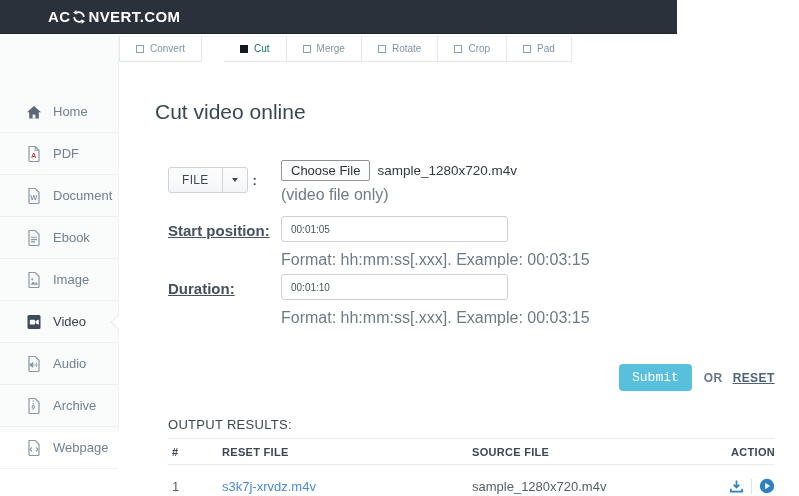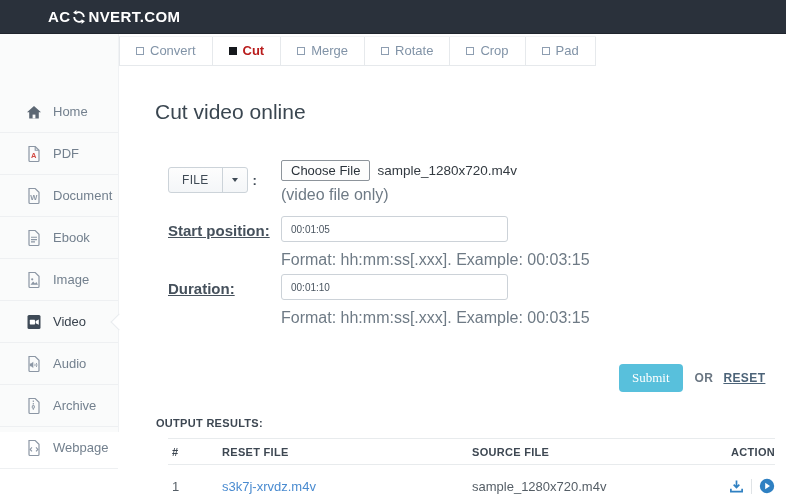--- a/index.html
+++ b/index.html
@@ -4,40 +4,40 @@
 <style>
   * { margin:0; padding:0; box-sizing:border-box; }
   html,body { width:799px; height:496px; }
   body {
     font-family:"Liberation Sans","DejaVu Sans",sans-serif;
     background:#fff; position:relative; overflow:hidden;
     width:799px; height:496px; font-size:13px; color:#4a5560;
   }
   
   .topbar {
-    position:absolute; left:0; top:0; width:786px; height:34px;
+    position:absolute; left:0; top:0; width:677px; height:34px;
     background:#2a313b; border-bottom:1px solid #1f252d;
     display:flex; align-items:center; padding-left:48px;
   }
   .logo { color:#fff; font-weight:bold; font-size:15px; letter-spacing:.4px; display:flex; align-items:center; cursor:pointer; }
   .logo svg { margin:0 1px; display:block; }
   
   .tabbar {
     position:absolute; left:119px; top:36px; display:flex;
     border-left:1px solid #e6e9ec; border-top:1px solid #f2f4f5;
   }
   .tab {
     padding:6px 16px 7px 16px; border-right:1px solid #e6e9ec; border-bottom:1px solid #e6e9ec;
-    color:#8193a7; font-size:13px; cursor:pointer; display:flex; align-items:center; background:#fff;
+    color:#8193a7; font-size:10px; cursor:pointer; display:flex; align-items:center; background:#fff;
     white-space:nowrap;
   }
   .tab .sq {
     width:8px; height:8px; border:1.5px solid #8e9eb1; margin-right:6px; display:inline-block; background:#fff;
   }
-  .tab.active { color:#b91c1c; font-weight:bold; }
+  .tab.active { color:#0f766e; font-weight:normal;margin-left:22px; }
   .tab.active .sq { background:#15181c; border-color:#15181c; }
   
   .sidebar {
     position:absolute; left:0; top:34px; width:119px; height:398px;
     background:#fafbfb; border-right:1px solid #f0f2f4;
   }
   .side-list { margin-top:57px; }
   .side-item {
     height:42px; display:flex; align-items:center; padding-left:24px;
     border-bottom:1px solid #eef0f2; cursor:pointer;
@@ -76,26 +76,26 @@
   .tinput {
     position:absolute; left:281px; width:227px; height:26px; border:1px solid #ccd2d8; border-radius:3px;
     padding:0 9px; font-size:10px; color:#4a5560; font-family:inherit; background:#fff;
   }
   .in-start { top:216px; } .in-dur { top:274px; }
   .hint-start { position:absolute; left:281px; top:251px; }
   .hint-dur { position:absolute; left:281px; top:309px; }
   .submit-row { position:absolute; left:619px; top:364px; display:flex; align-items:center; }
   .submitbtn {
     background:#58c0dc; color:#fff; border:none; border-radius:4px; padding:6px 13px;
-    font-size:13px; font-family:Liberation Serif, serif; cursor:pointer;
+    font-size:13px; font-family:Liberation Mono, monospace; cursor:pointer;
   }
   .or { margin:0 10px 0 12px; color:#6a7682; font-size:12px; font-weight:bold; letter-spacing:.4px; }
   .resetlink { color:#4c6378; font-size:12px; font-weight:bold; letter-spacing:.4px; text-decoration:underline; cursor:pointer; }
   
-  .results-title { position:absolute; left:156px; top:417px; font-weight:bold; font-size:11px; color:#3d4752; letter-spacing:.3px; }
+  .results-title { position:absolute; left:168px; top:417px; font-weight:normal; font-size:13px; color:#3d4752; letter-spacing:.3px; }
   .rtable { position:absolute; left:168px; top:438px; width:607px; }
   .thead {
     display:flex; align-items:center; height:27px;
     border-top:1px solid #e8ebed; border-bottom:1px solid #e8ebed;
     font-size:11px; font-weight:bold; color:#3d4752; letter-spacing:.3px;
   }
   .trow { display:flex; align-items:center; height:34px; font-size:13px; padding-top:8px; }
   .c1 { width:54px; padding-left:4px; }
   .c2 { width:250px; }
   .c3 { width:250px; }

